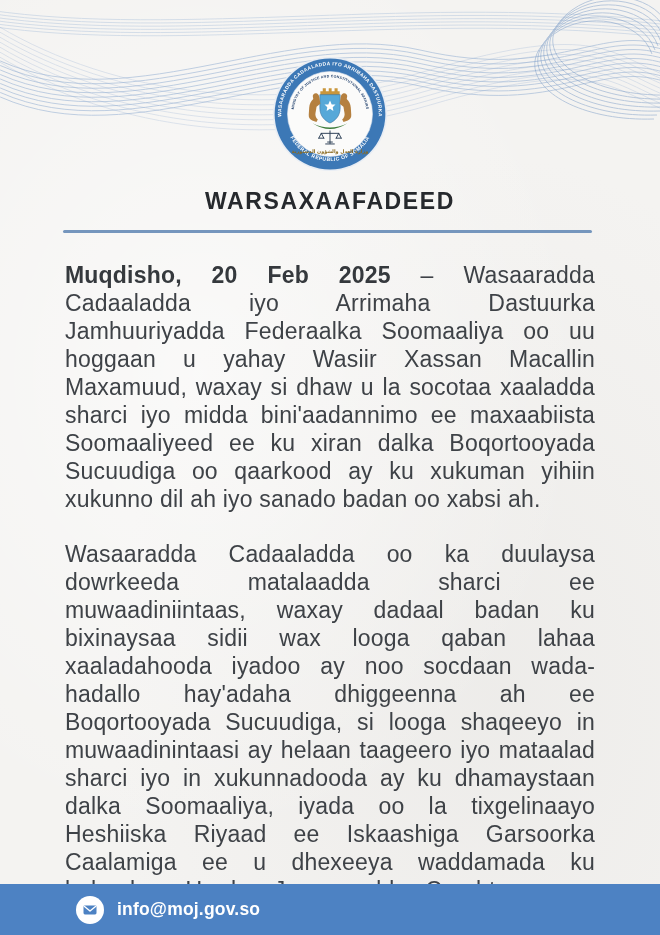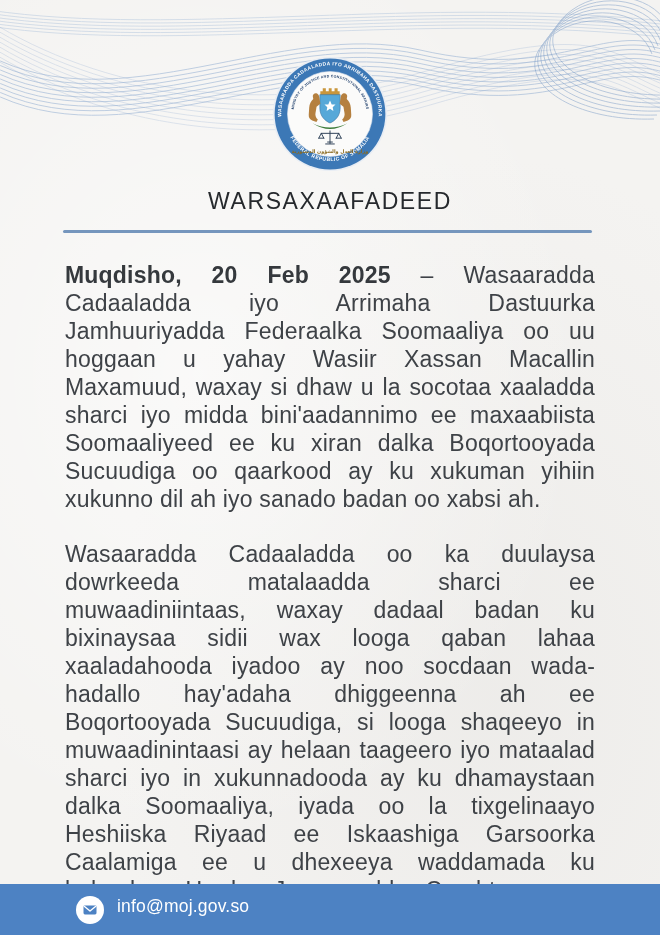--- a/index.html
+++ b/index.html
@@ -17,41 +17,41 @@
   .waves{position:absolute;top:0;left:0;width:660px;height:175px;display:block;}
   .seal{position:absolute;top:56px;left:50%;transform:translateX(-50%);width:116px;height:116px;}
   .seal svg{width:100%;height:100%;display:block;}
   .seal-top-text{font:700 5px "Liberation Sans",sans-serif;fill:#ffffff;letter-spacing:.45px;}
   .seal-bottom-text{font:700 5.2px "Liberation Sans",sans-serif;fill:#ffffff;letter-spacing:.5px;}
   .seal-inner-text{font:700 3.7px "Liberation Sans",sans-serif;fill:#1e3e6b;letter-spacing:.22px;}
   .seal-arabic{font:600 5px "DejaVu Sans",sans-serif;fill:#8a6a20;}
   .page-title{
     position:absolute;top:188px;left:0;width:100%;
     margin:0;text-align:center;
-    font-size:23px;font-weight:400;letter-spacing:1.6px;
+    font-size:23px;font-weight:700;letter-spacing:1.6px;
     color:#26292d;
   }
   .divider{
     position:absolute;top:230px;left:63px;width:529px;height:2.5px;
     background:#7596bd;border-radius:2px;
   }
   .content{
     position:absolute;top:261px;left:65px;width:530px;
     color:#3e4247;
     font-size:23px;line-height:28px;letter-spacing:.2px;
   }
   .content p{margin:0 0 27px 0;text-align:justify;}
   .content p strong{font-weight:700;color:#35393d;}
   .end-mark{text-align:left;margin-top:3px !important;}
   .footer{
     position:absolute;left:0;bottom:0;width:660px;height:51px;
     background:#4d82c3;
     display:flex;align-items:center;
   }
-  .contact{display:flex;align-items:flex-start;gap:13px;color:#ffffff;font-size:17.5px;letter-spacing:.2px;cursor:pointer;}
+  .contact{display:flex;align-items:center;gap:13px;color:#ffffff;font-size:17.5px;letter-spacing:.2px;cursor:pointer;font-weight:bold;}
   .contact-email{margin-left:76px;}
   .contact-web{margin-left:122px;}
   .badge{width:28px;height:28px;display:inline-flex;}
   .badge svg{width:28px;height:28px;display:block;}
 </style>
 </head>
 <body>
 
 <div class="page">
 

